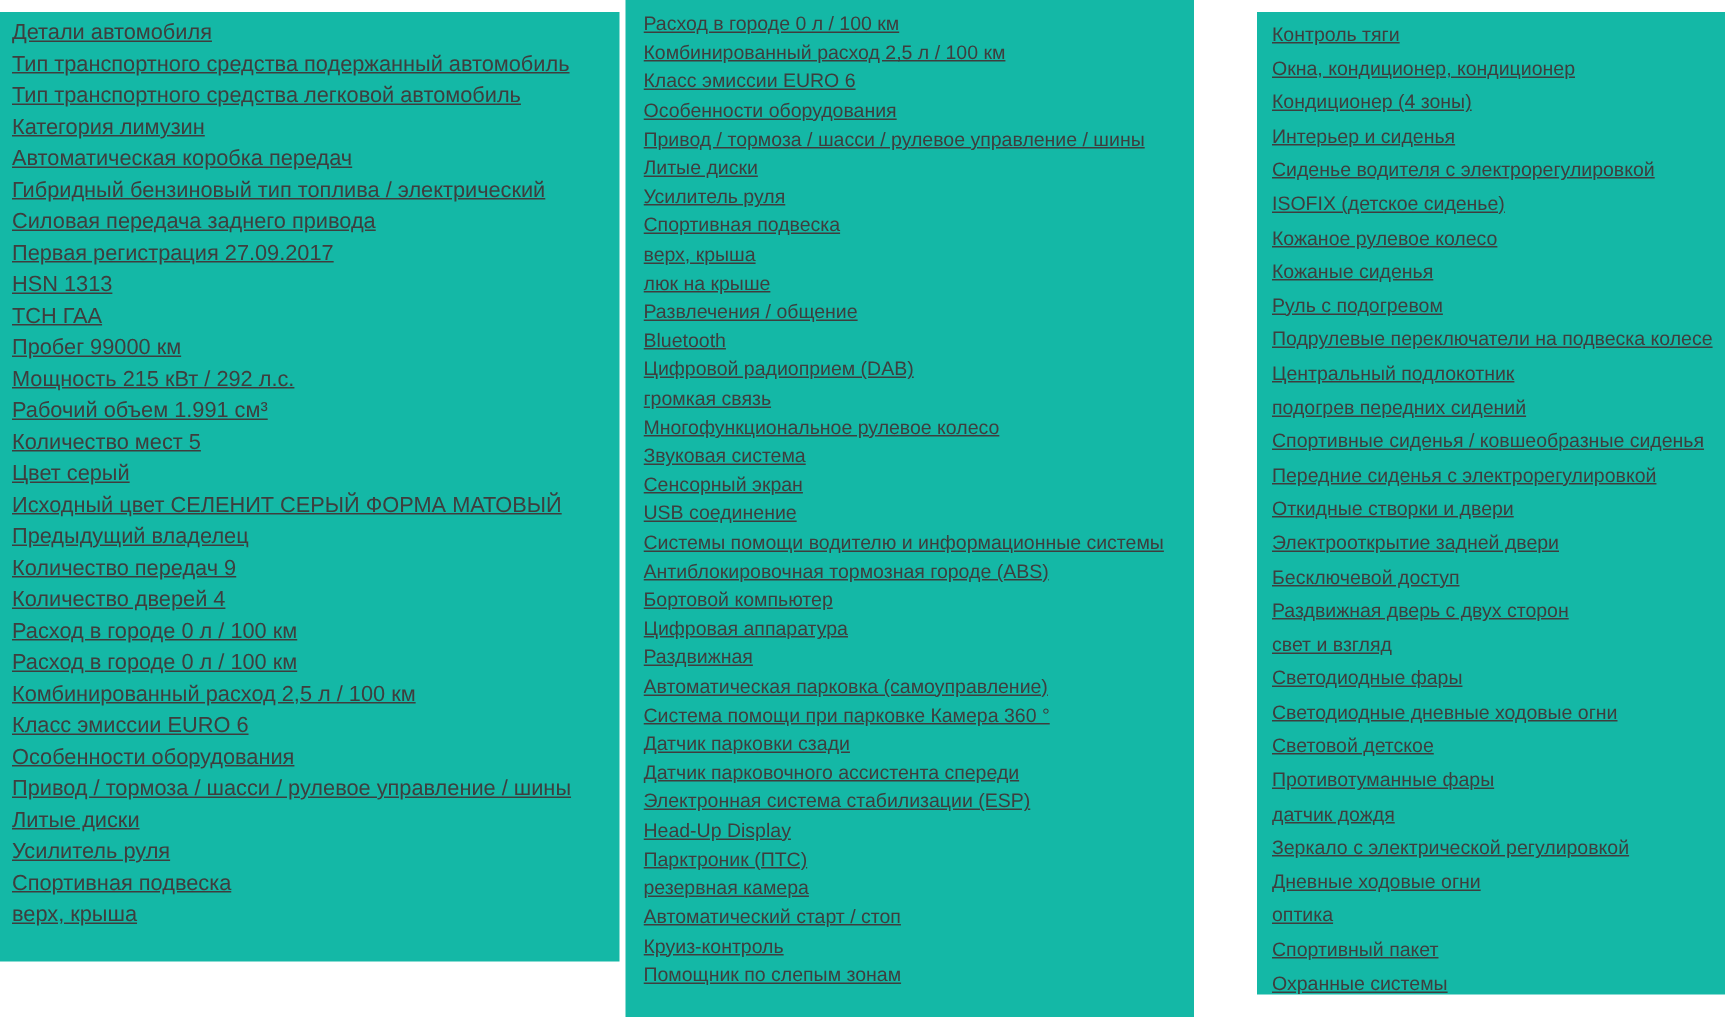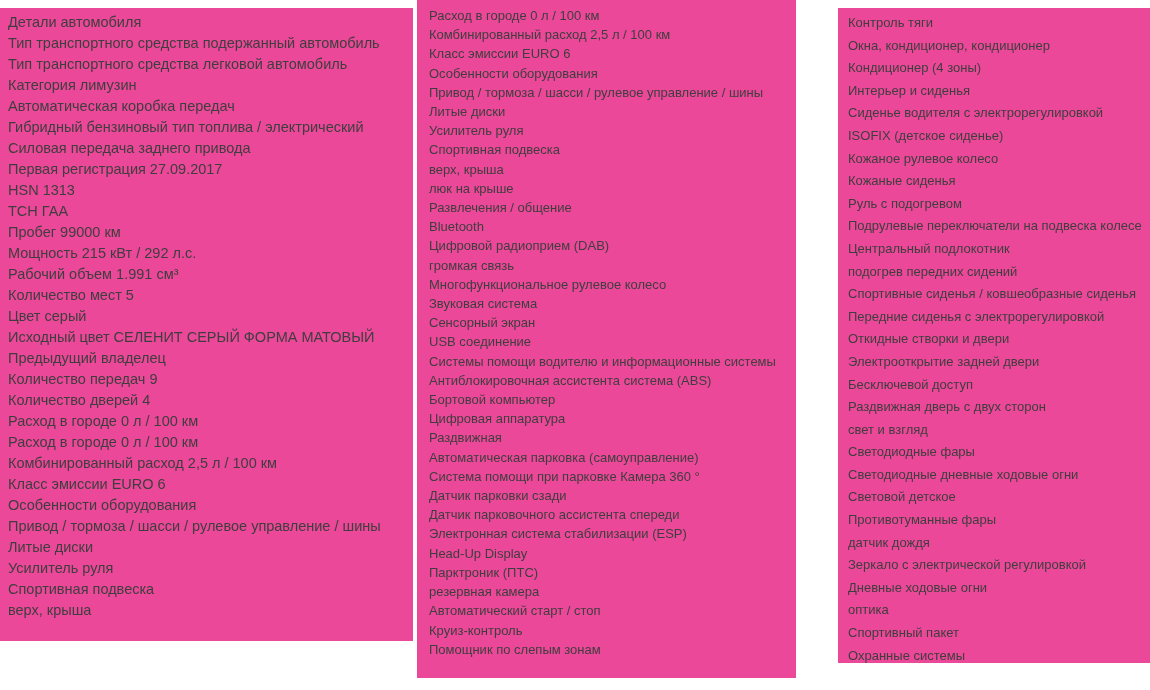--- a/index.html
+++ b/index.html
@@ -12,23 +12,24 @@
     font-family: "Liberation Sans", "DejaVu Sans", sans-serif;
   }
   .stage {
     position: relative;
     width: 1150px;
     height: 690px;
     background: #ffffff;
   }
   .panel {
     position: absolute;
-    background: #ec4899;
+    background: #14b8a6;
     color: #3e3e3e;
     box-sizing: border-box;
+    text-decoration: underline;
     -webkit-font-smoothing: antialiased;
   }
   .panel .row {
     white-space: nowrap;
     overflow: hidden;
   }
   #col1 {
     left: 0; top: 8px;
     width: 413px; height: 633px;
     padding: 4px 0 0 8px;
@@ -98,21 +99,21 @@
       <div class="row">люк на крыше</div>
       <div class="row">Развлечения / общение</div>
       <div class="row">Bluetooth</div>
       <div class="row">Цифровой радиоприем (DAB)</div>
       <div class="row">громкая связь</div>
       <div class="row">Многофункциональное рулевое колесо</div>
       <div class="row">Звуковая система</div>
       <div class="row">Сенсорный экран</div>
       <div class="row">USB соединение</div>
       <div class="row">Системы помощи водителю и информационные системы</div>
-      <div class="row">Антиблокировочная ассистента система (ABS)</div>
+      <div class="row">Антиблокировочная тормозная городе (ABS)</div>
       <div class="row">Бортовой компьютер</div>
       <div class="row">Цифровая аппаратура</div>
       <div class="row">Раздвижная</div>
       <div class="row">Автоматическая парковка (самоуправление)</div>
       <div class="row">Система помощи при парковке Камера 360 °</div>
       <div class="row">Датчик парковки сзади</div>
       <div class="row">Датчик парковочного ассистента спереди</div>
       <div class="row">Электронная система стабилизации (ESP)</div>
       <div class="row">Head-Up Display</div>
       <div class="row">Парктроник (ПТС)</div>

